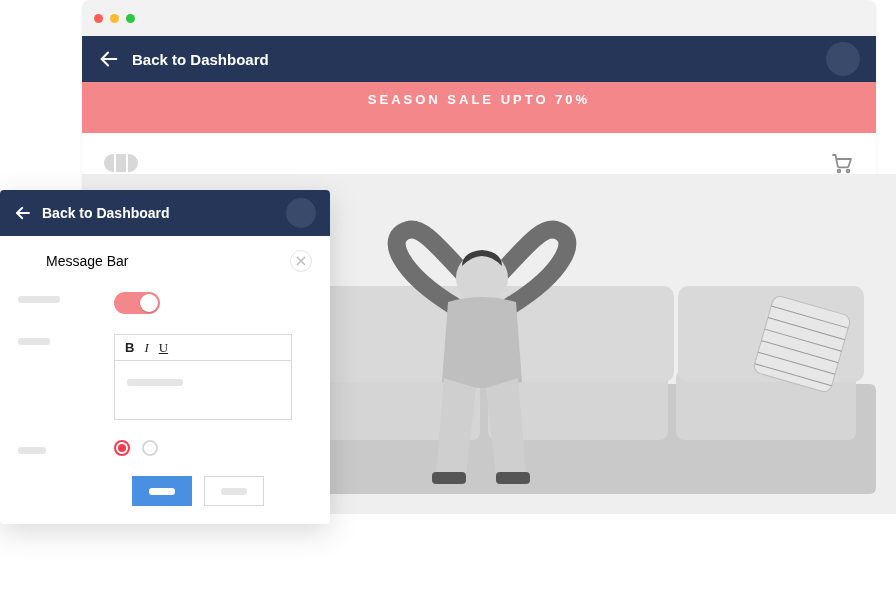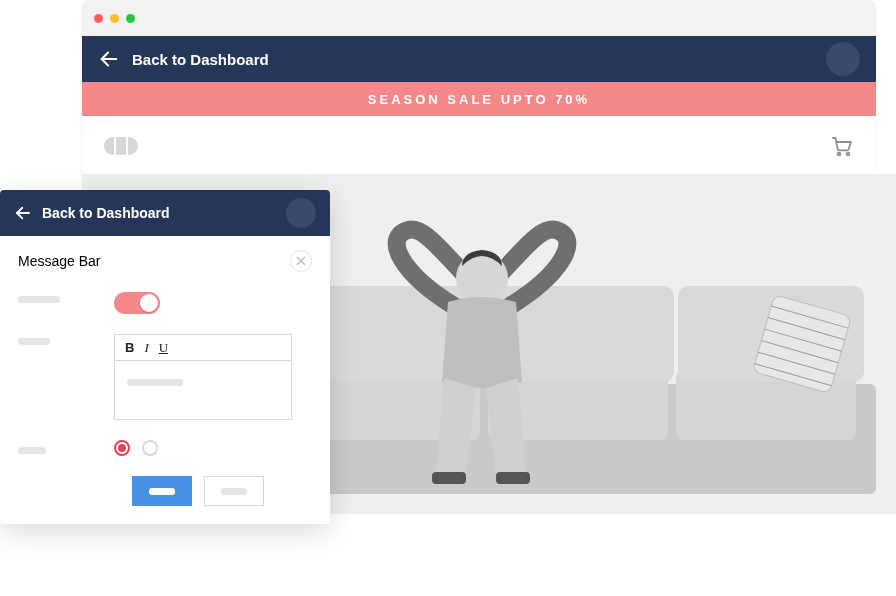--- a/index.html
+++ b/index.html
@@ -39,21 +39,21 @@
     font-weight: 600;
     font-size: 15px;
   }
   .back-arrow-lg { width: 22px; height: 22px; margin-right: 12px; flex: none; }
   .avatar-lg { width: 34px; height: 34px; border-radius: 50%; background: #3a4a6b; margin-left: auto; }
 
   .promo-bar {
     background: #f4878a;
     color: #fff;
     text-align: center;
-    padding: 10px 0 9px 0;
+    padding: 10px 0 26px 0;
     font-size: 13px;
     font-weight: 700;
     letter-spacing: 3px;
   }
 
   .store-nav {
     height: 60px;
     display: flex;
     align-items: center;
     padding: 0 22px;
@@ -93,21 +93,21 @@
     display: flex;
     align-items: center;
     color:#fff;
     padding: 0 14px;
     font-size: 14px;
     font-weight: 600;
     border-radius: 4px 4px 0 0;
   }
   .avatar-sm { width: 30px; height: 30px; border-radius: 50%; background:#3a4a6b; margin-left:auto; }
 
-  .panel-title-row { display:flex; align-items:center; padding: 14px 18px; font-size:14px; font-weight:500; }
+  .panel-title-row { display:flex; align-items:center; padding: 14px 18px; font-size:14px; font-weight:500;margin-left:28px; }
   .close-btn { margin-left:auto; width:22px; height:22px; border:1px solid #e5e5e5; border-radius:50%; display:flex; align-items:center; justify-content:center; color:#bdbdbd; font-size:13px; cursor:pointer; }
 
   .panel-body { padding: 6px 18px 0 18px; }
   .row { display:flex; align-items:flex-start; margin-bottom: 20px; }
   .row-label { width: 96px; padding-top:4px; }
   .ph-bar { height:7px; background:#e5e5e5; border-radius:3px; }
   .ph-bar.w60 { width:42px; }
   .ph-bar.w40 { width:32px; }
   .ph-bar.w35 { width:28px; }
 

